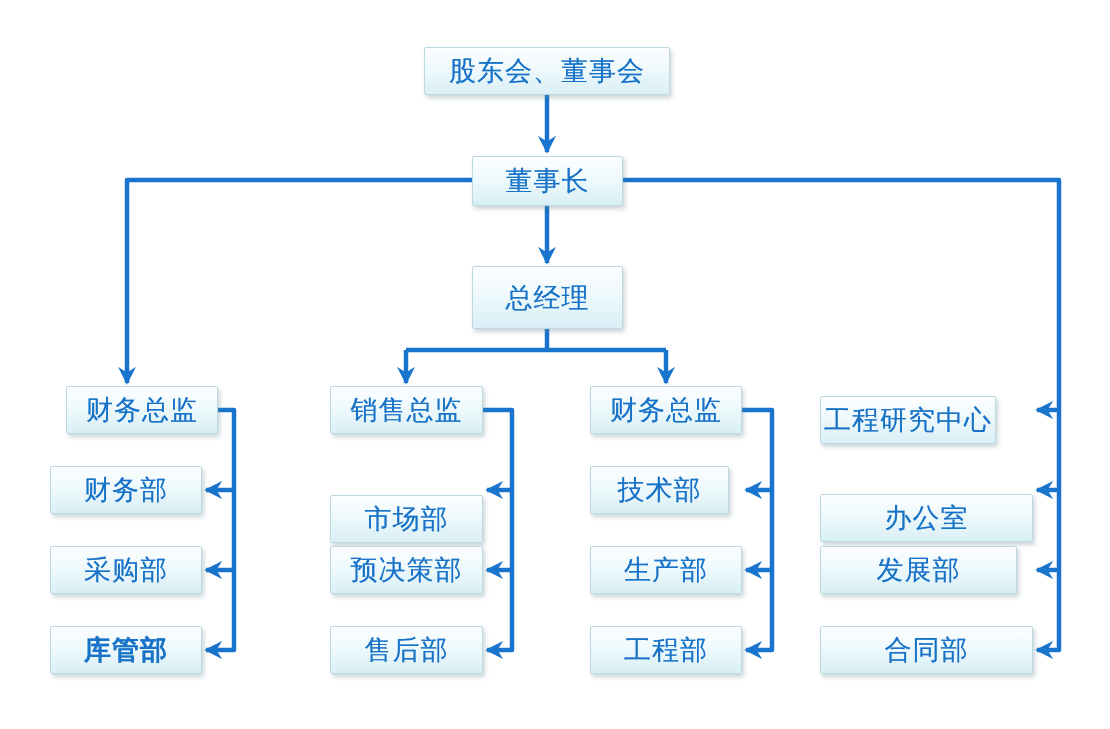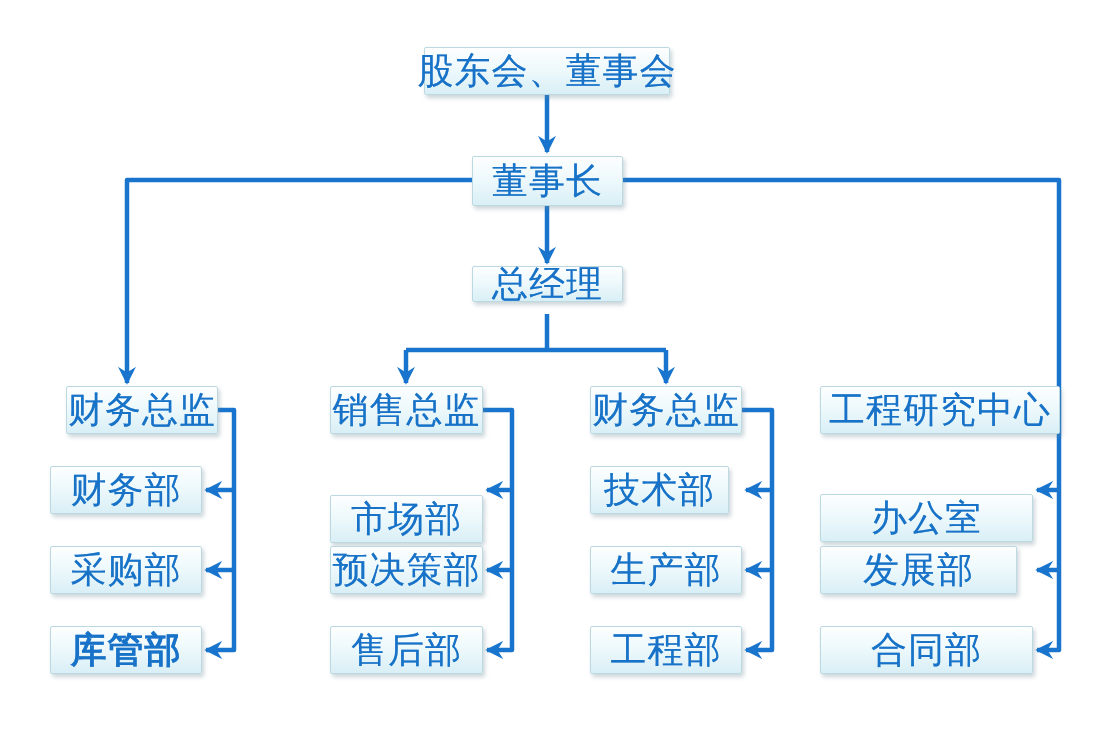--- a/index.html
+++ b/index.html
@@ -33,21 +33,21 @@
     display: flex; align-items: center; justify-content: center;
     box-sizing: border-box;
     border: 1px solid var(--box-border, #bcd9e2);
     border-radius: 2px;
     background: linear-gradient(180deg,
       var(--box-top, #fdfeff) 0%,
       var(--box-mid, #eef9fc) 45%,
       var(--box-bottom, #d9eff6) 100%);
     box-shadow: 2px 3px 4px rgba(110, 135, 150, 0.35);
     color: var(--text-blue, #1873c8);
-    font-size: 36px;
+    font-size: 27px;
     letter-spacing: 1px;
     white-space: nowrap;
     text-shadow: 0 0 0.4px rgba(24, 115, 200, 0.6);
   }
 </style>
 </head>
 <body>
 
 <div id="canvas">
 
@@ -84,35 +84,35 @@
 
     <path class="link" d="M742,410 H772 V650 H746" marker-end="url(#arrow)"></path>
     <path class="link" d="M772,490 H746" marker-end="url(#arrow)"></path>
     <path class="link" d="M772,570 H746" marker-end="url(#arrow)"></path>
   </svg>
 
   <div class="node" style="left:424px; top:47px; width:246px; height:48px;">股东会、董事会</div>
 
   <div class="node" style="left:472px; top:156px; width:151px; height:50px;">董事长</div>
 
-  <div class="node" style="left:472px; top:266px; width:151px; height:36px;">总经理</div>
+  <div class="node" style="left:472px; top:266px; width:151px; height:63px;">总经理</div>
 
   <div class="node" style="left:66px; top:386px; width:152px; height:48px;">财务总监</div>
   <div class="node" style="left:50px; top:466px; width:152px; height:48px;">财务部</div>
   <div class="node" style="left:50px; top:546px; width:152px; height:48px;">采购部</div>
   <div class="node" style="left:50px; top:626px; width:152px; height:48px;font-weight:bold;">库管部</div>
 
   <div class="node" style="left:330px; top:386px; width:153px; height:48px;">销售总监</div>
   <div class="node" style="left:330px; top:458px; width:153px; height:48px;margin-top:37px;">市场部</div>
   <div class="node" style="left:330px; top:546px; width:153px; height:48px;">预决策部</div>
   <div class="node" style="left:330px; top:626px; width:153px; height:48px;">售后部</div>
 
   <div class="node" style="left:590px; top:386px; width:152px; height:48px;">财务总监</div>
   <div class="node" style="left:590px; top:466px; width:139px; height:48px;">技术部</div>
   <div class="node" style="left:590px; top:546px; width:152px; height:48px;">生产部</div>
   <div class="node" style="left:590px; top:626px; width:152px; height:48px;">工程部</div>
 
-  <div class="node" style="left:820px; top:386px; width:240px; height:48px;">工程研究中心</div>
+  <div class="node" style="left:820px; top:396px; width:176px; height:48px;">工程研究中心</div>
   <div class="node" style="left:820px; top:466px; width:213px; height:48px;margin-top:28px;">办公室</div>
   <div class="node" style="left:820px; top:546px; width:197px; height:48px;">发展部</div>
   <div class="node" style="left:820px; top:626px; width:213px; height:48px;">合同部</div>
 
 </div>
 
 </body></html>

